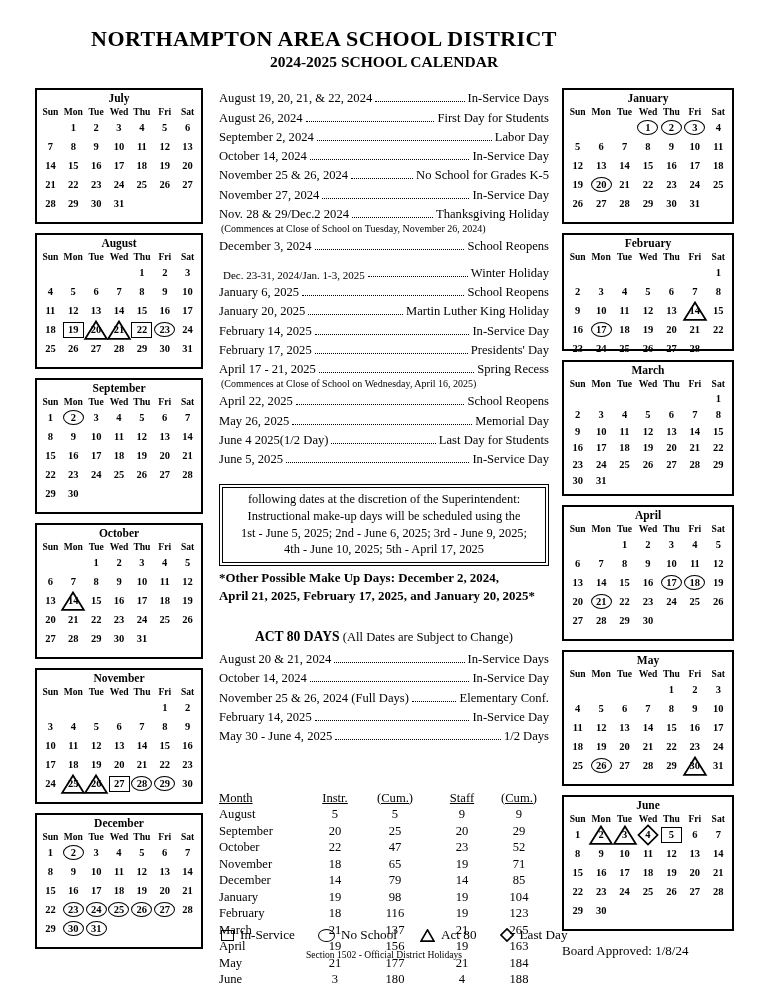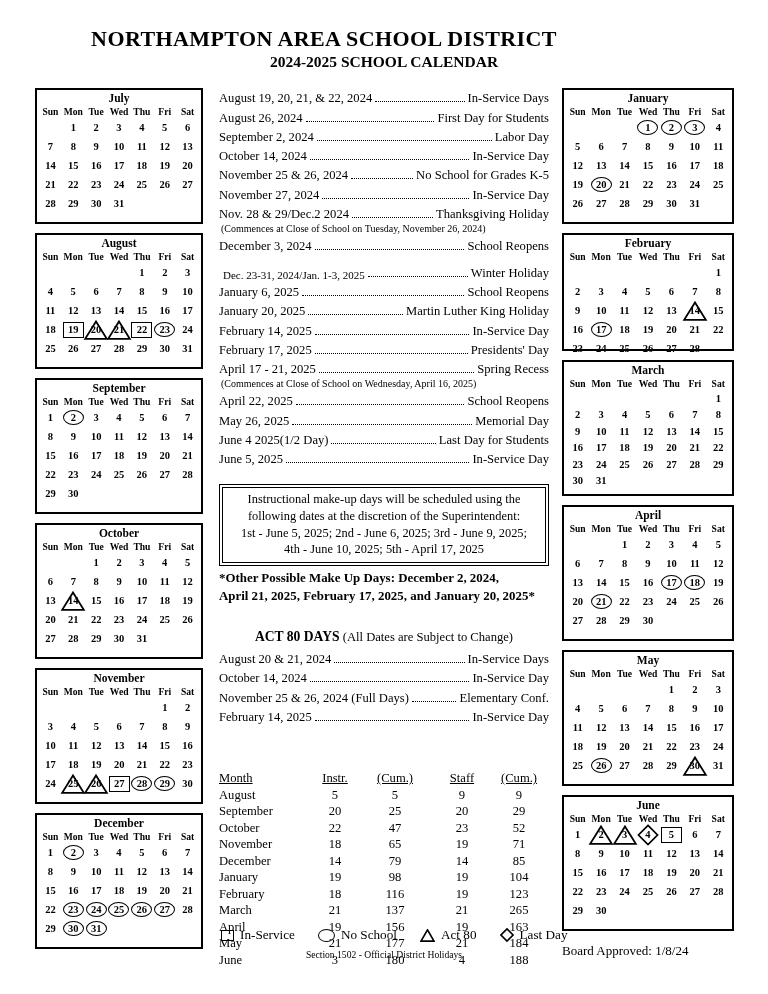--- a/index.html
+++ b/index.html
@@ -527,22 +527,22 @@
         <span class="leader"></span>
         <span class="l">Last Day for Students</span>
       </div>
       <div class="line">
         <span class="d">June 5, 2025</span>
         <span class="leader"></span>
         <span class="l">In-Service Day</span>
       </div>
     </div>
   <div class="makeup-box">
+      <div>following dates at the discretion of the Superintendent:</div>
       <div>Instructional make-up days will be scheduled using the</div>
-      <div>following dates at the discretion of the Superintendent:</div>
       <div>1st - June 5, 2025; 2nd -  June 6, 2025; 3rd - June 9, 2025;</div>
       <div>4th - June 10, 2025; 5th - April 17, 2025</div>
     </div>
   <div class="other-makeup">
       <div>*Other Possible Make Up Days: December 2, 2024,</div>
       <div>April 21, 2025, February 17, 2025, and January 20, 2025*</div>
     </div>
   <div class="act80">
     <div class="act80-head"><b>ACT 80 DAYS</b> <span>(All Dates are Subject to Change)</span></div>
     <div>
@@ -558,20 +558,25 @@
         </div>
         <div class="line">
           <span class="d">November 25 &amp; 26, 2024 (Full Days)</span>
           <span class="leader"></span>
           <span class="l">Elementary Conf.</span>
         </div>
         <div class="line">
           <span class="d">February 14, 2025</span>
           <span class="leader"></span>
           <span class="l">In-Service Day</span>
+        </div>
+        <div class="line">
+          <span class="d">May 30 - June 4, 2025</span>
+          <span class="leader"></span>
+          <span class="l">1/2 Days</span>
         </div>
       </div>
   </div>
   <div class="table-wrap">
     <table id="days-table">
       <colgroup>
           <col style="width:88px">
           <col style="width:56px">
           <col style="width:64px">
           <col style="width:70px">

